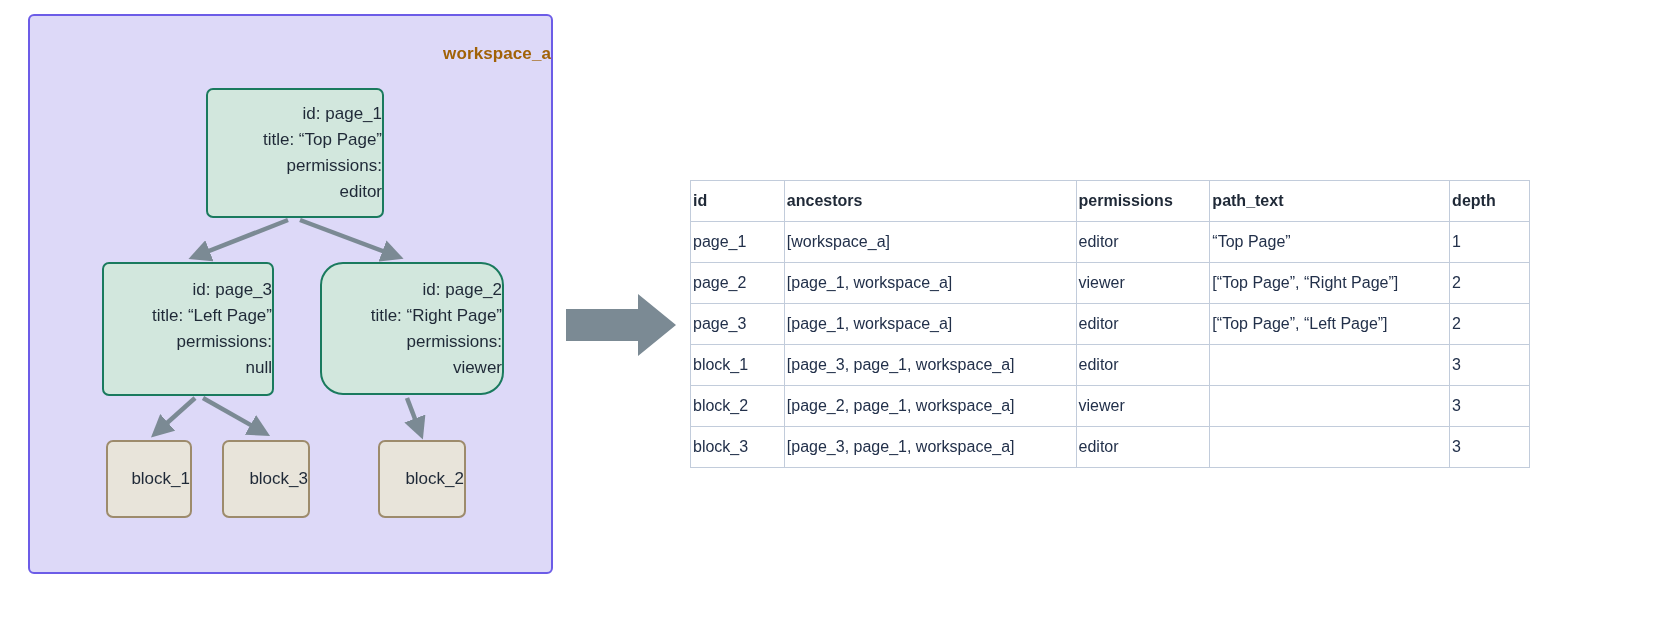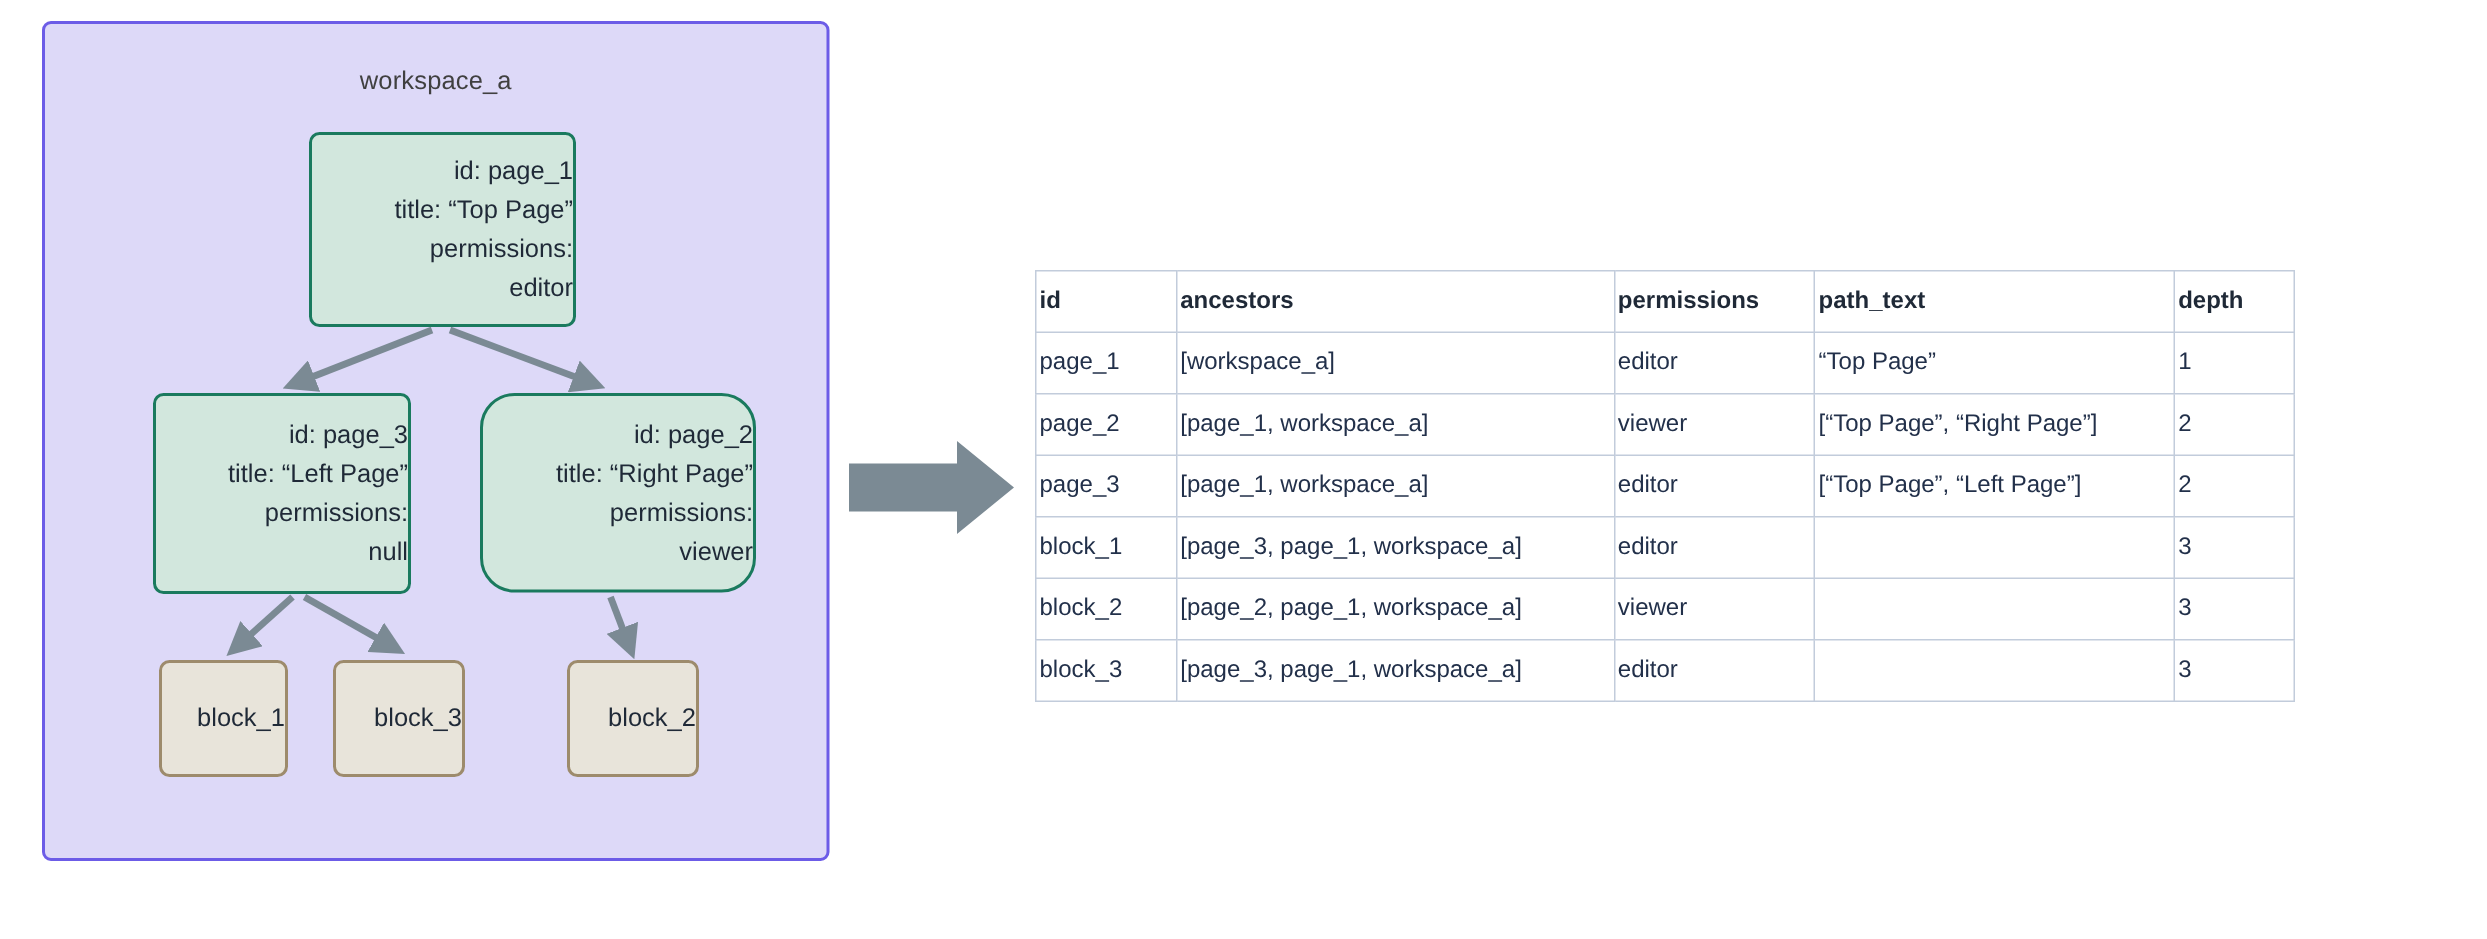--- a/index.html
+++ b/index.html
@@ -26,25 +26,25 @@
     background: #ddd9f8;
     border: 2px solid #6c5ce7;
     border-radius: 6px;
     box-sizing: border-box;
   }
   #workspace-title {
     position: absolute;
     top: 28px;
     left: 0;
     width: 100%;
-    text-align: center;
+    text-align: right;
     font-size: 17px;
-    font-weight: normal;
+    font-weight: bold;
     letter-spacing: .1px;
-    color: #404040;
+    color: #a16207;
   }
 
   
   #diagram-svg {
     position: absolute;
     left: 0;
     top: 0;
     width: 1658px;
     height: 626px;
     pointer-events: none;

